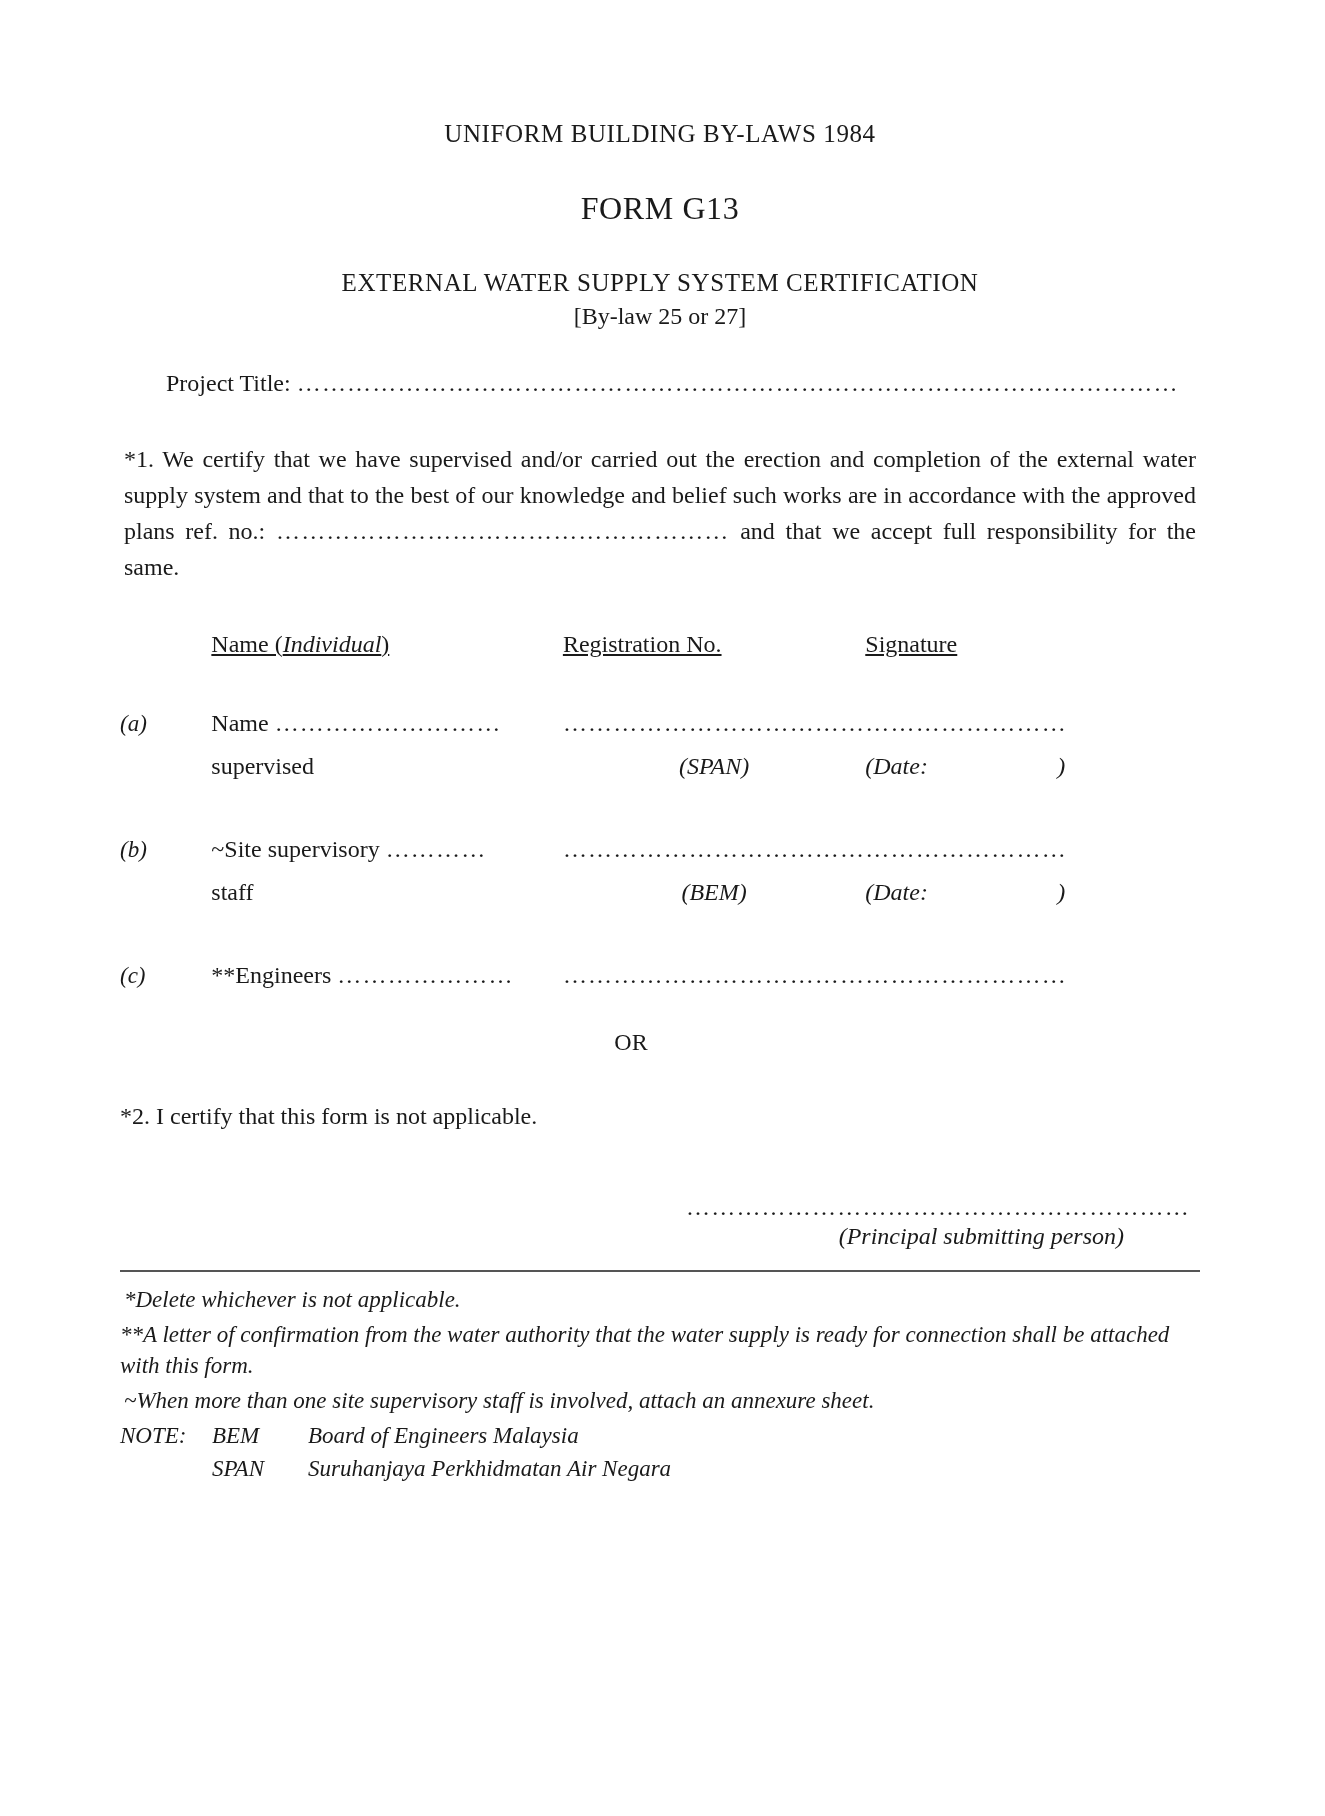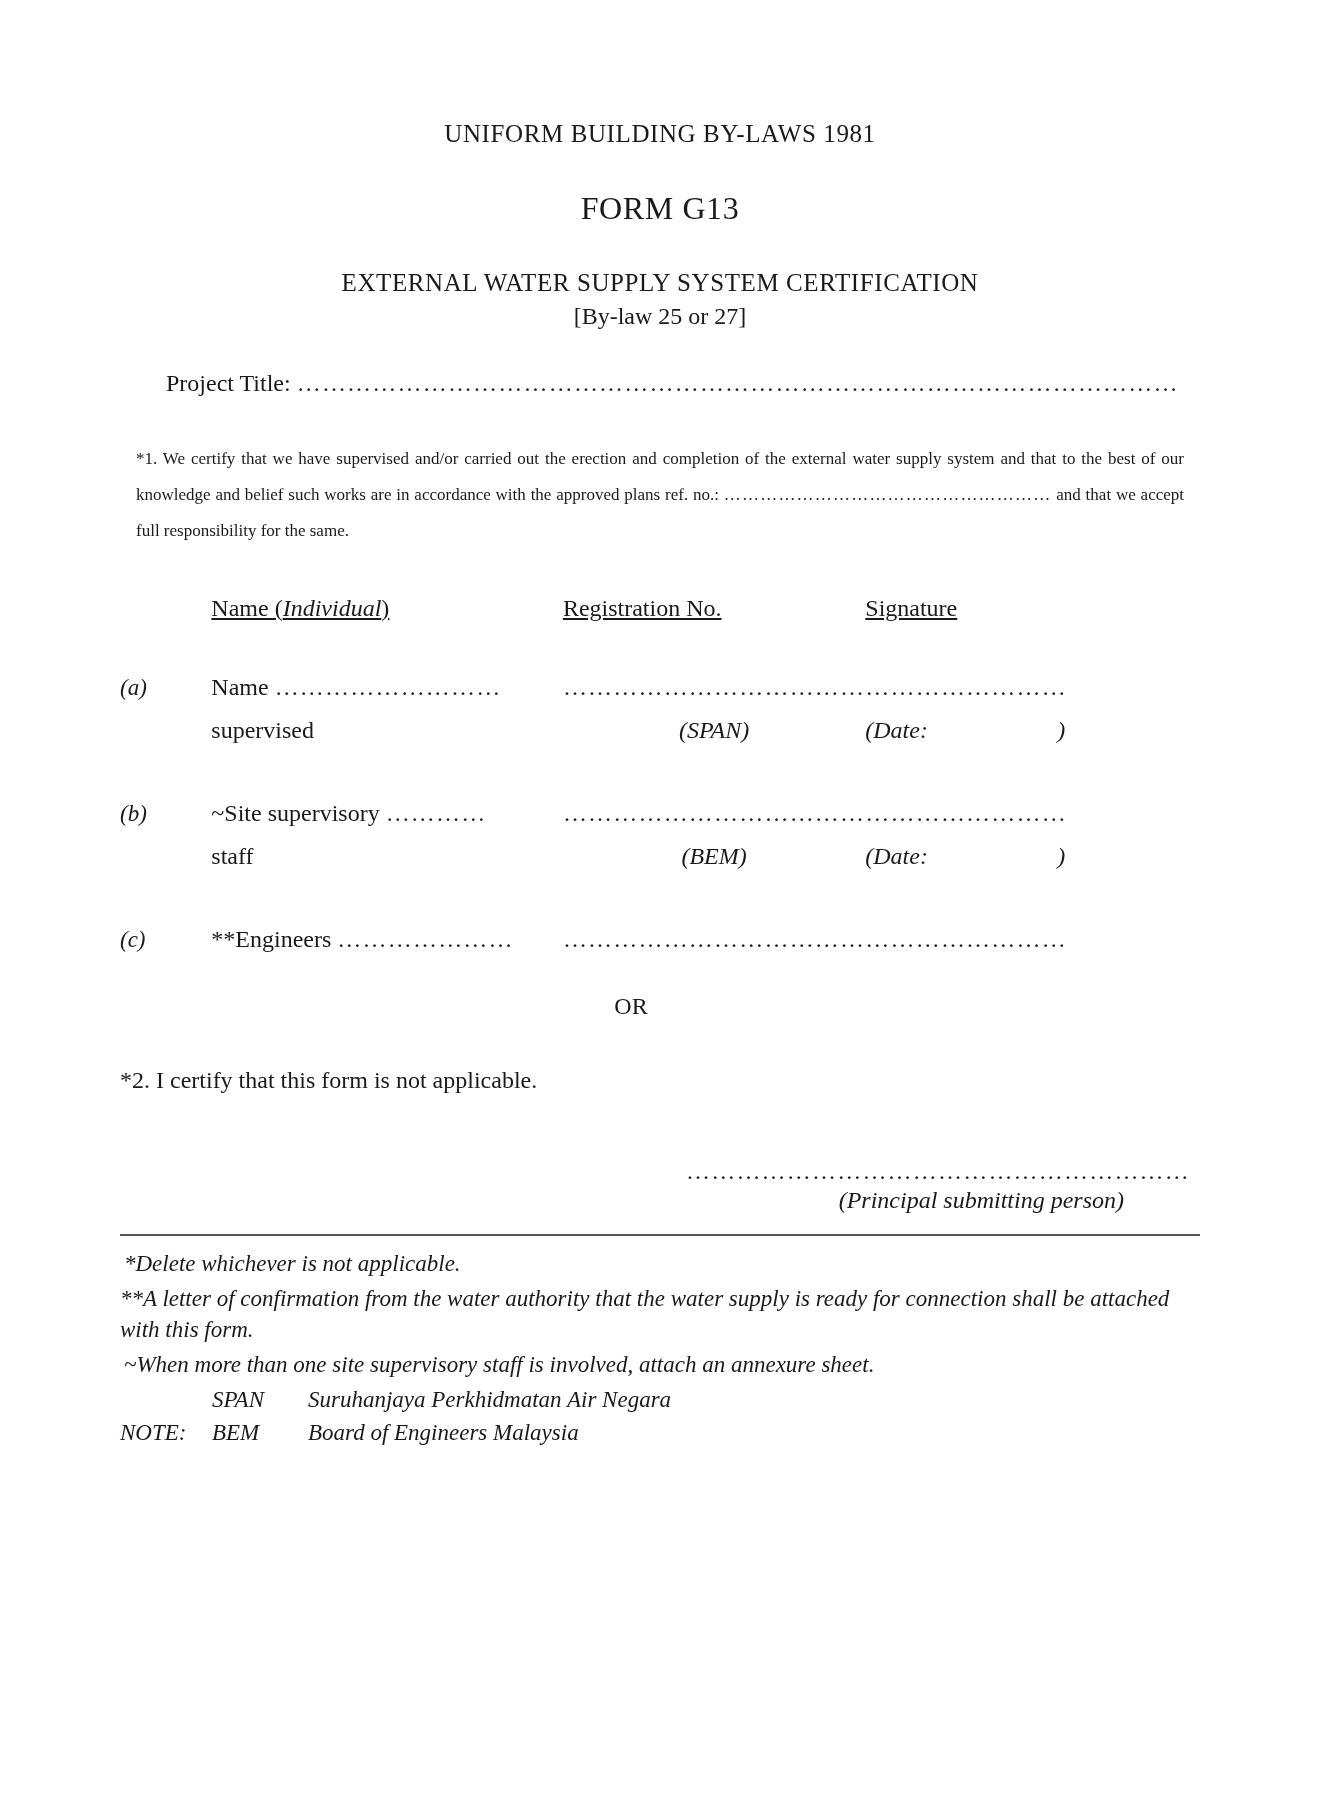--- a/index.html
+++ b/index.html
@@ -58,24 +58,24 @@
     margin: 0 0 44px 0;
     padding-left: 46px;
     white-space: nowrap;
     overflow: hidden;
   }
   .project-label { }
   .dots { letter-spacing: 1.2px; }
 
   
   .para {
-    font-size: 17px;
+    font-size: 24px;
     line-height: 36px;
     text-align: justify;
-    margin: 16px;
+    margin: 4px;
   }
   .para-1 { margin-bottom: 46px; }
 
   
   .tbl {
     width: 100%;
     border-collapse: collapse;
     font-size: 24px;
   }
   .tbl td { vertical-align: top; padding: 0; }
@@ -153,21 +153,21 @@
   .nt-c1 { width: 92px; }
   .nt-c2 { width: 96px; }
 </style>
 </head>
 <body>
 
 <div class="page">
   <div class="content">
 
     <div class="title-block">
-      <div class="title-main">UNIFORM BUILDING BY-LAWS 1981</div>
+      <div class="title-main">UNIFORM BUILDING BY-LAWS 1984</div>
       <div class="title-form">FORM G13</div>
       <div class="title-cert">EXTERNAL WATER SUPPLY SYSTEM CERTIFICATION</div>
       <div class="title-bylaw">[By-law 25 or 27]</div>
     </div>
 
     <div class="project-line">
       <span class="project-label">Project Title:</span>
       <span class="dots">……………………………………………………………………………………………</span>
     </div>
 
@@ -245,27 +245,27 @@
       <p class="note-wrap">**A letter of confirmation from the water authority that the water supply is ready for connection shall be attached with this form.</p>
       <p class="note-line">~When more than one site supervisory staff is involved, attach an annexure sheet.</p>
       <table class="note-table">
         <colgroup>
             <col class="nt-c1">
             <col class="nt-c2">
             <col>
           </colgroup>
         <tbody>
           <tr>
+            <td>NOTE:</td>
+            <td>BEM</td>
+            <td>Board of Engineers Malaysia</td>
+          </tr>
+          <tr>
             <td></td>
             <td>SPAN</td>
             <td>Suruhanjaya Perkhidmatan Air Negara</td>
           </tr>
-          <tr>
-            <td>NOTE:</td>
-            <td>BEM</td>
-            <td>Board of Engineers Malaysia</td>
-          </tr>
         </tbody>
       </table>
     </div>
 
   </div>
 </div>
 
 </body></html>

